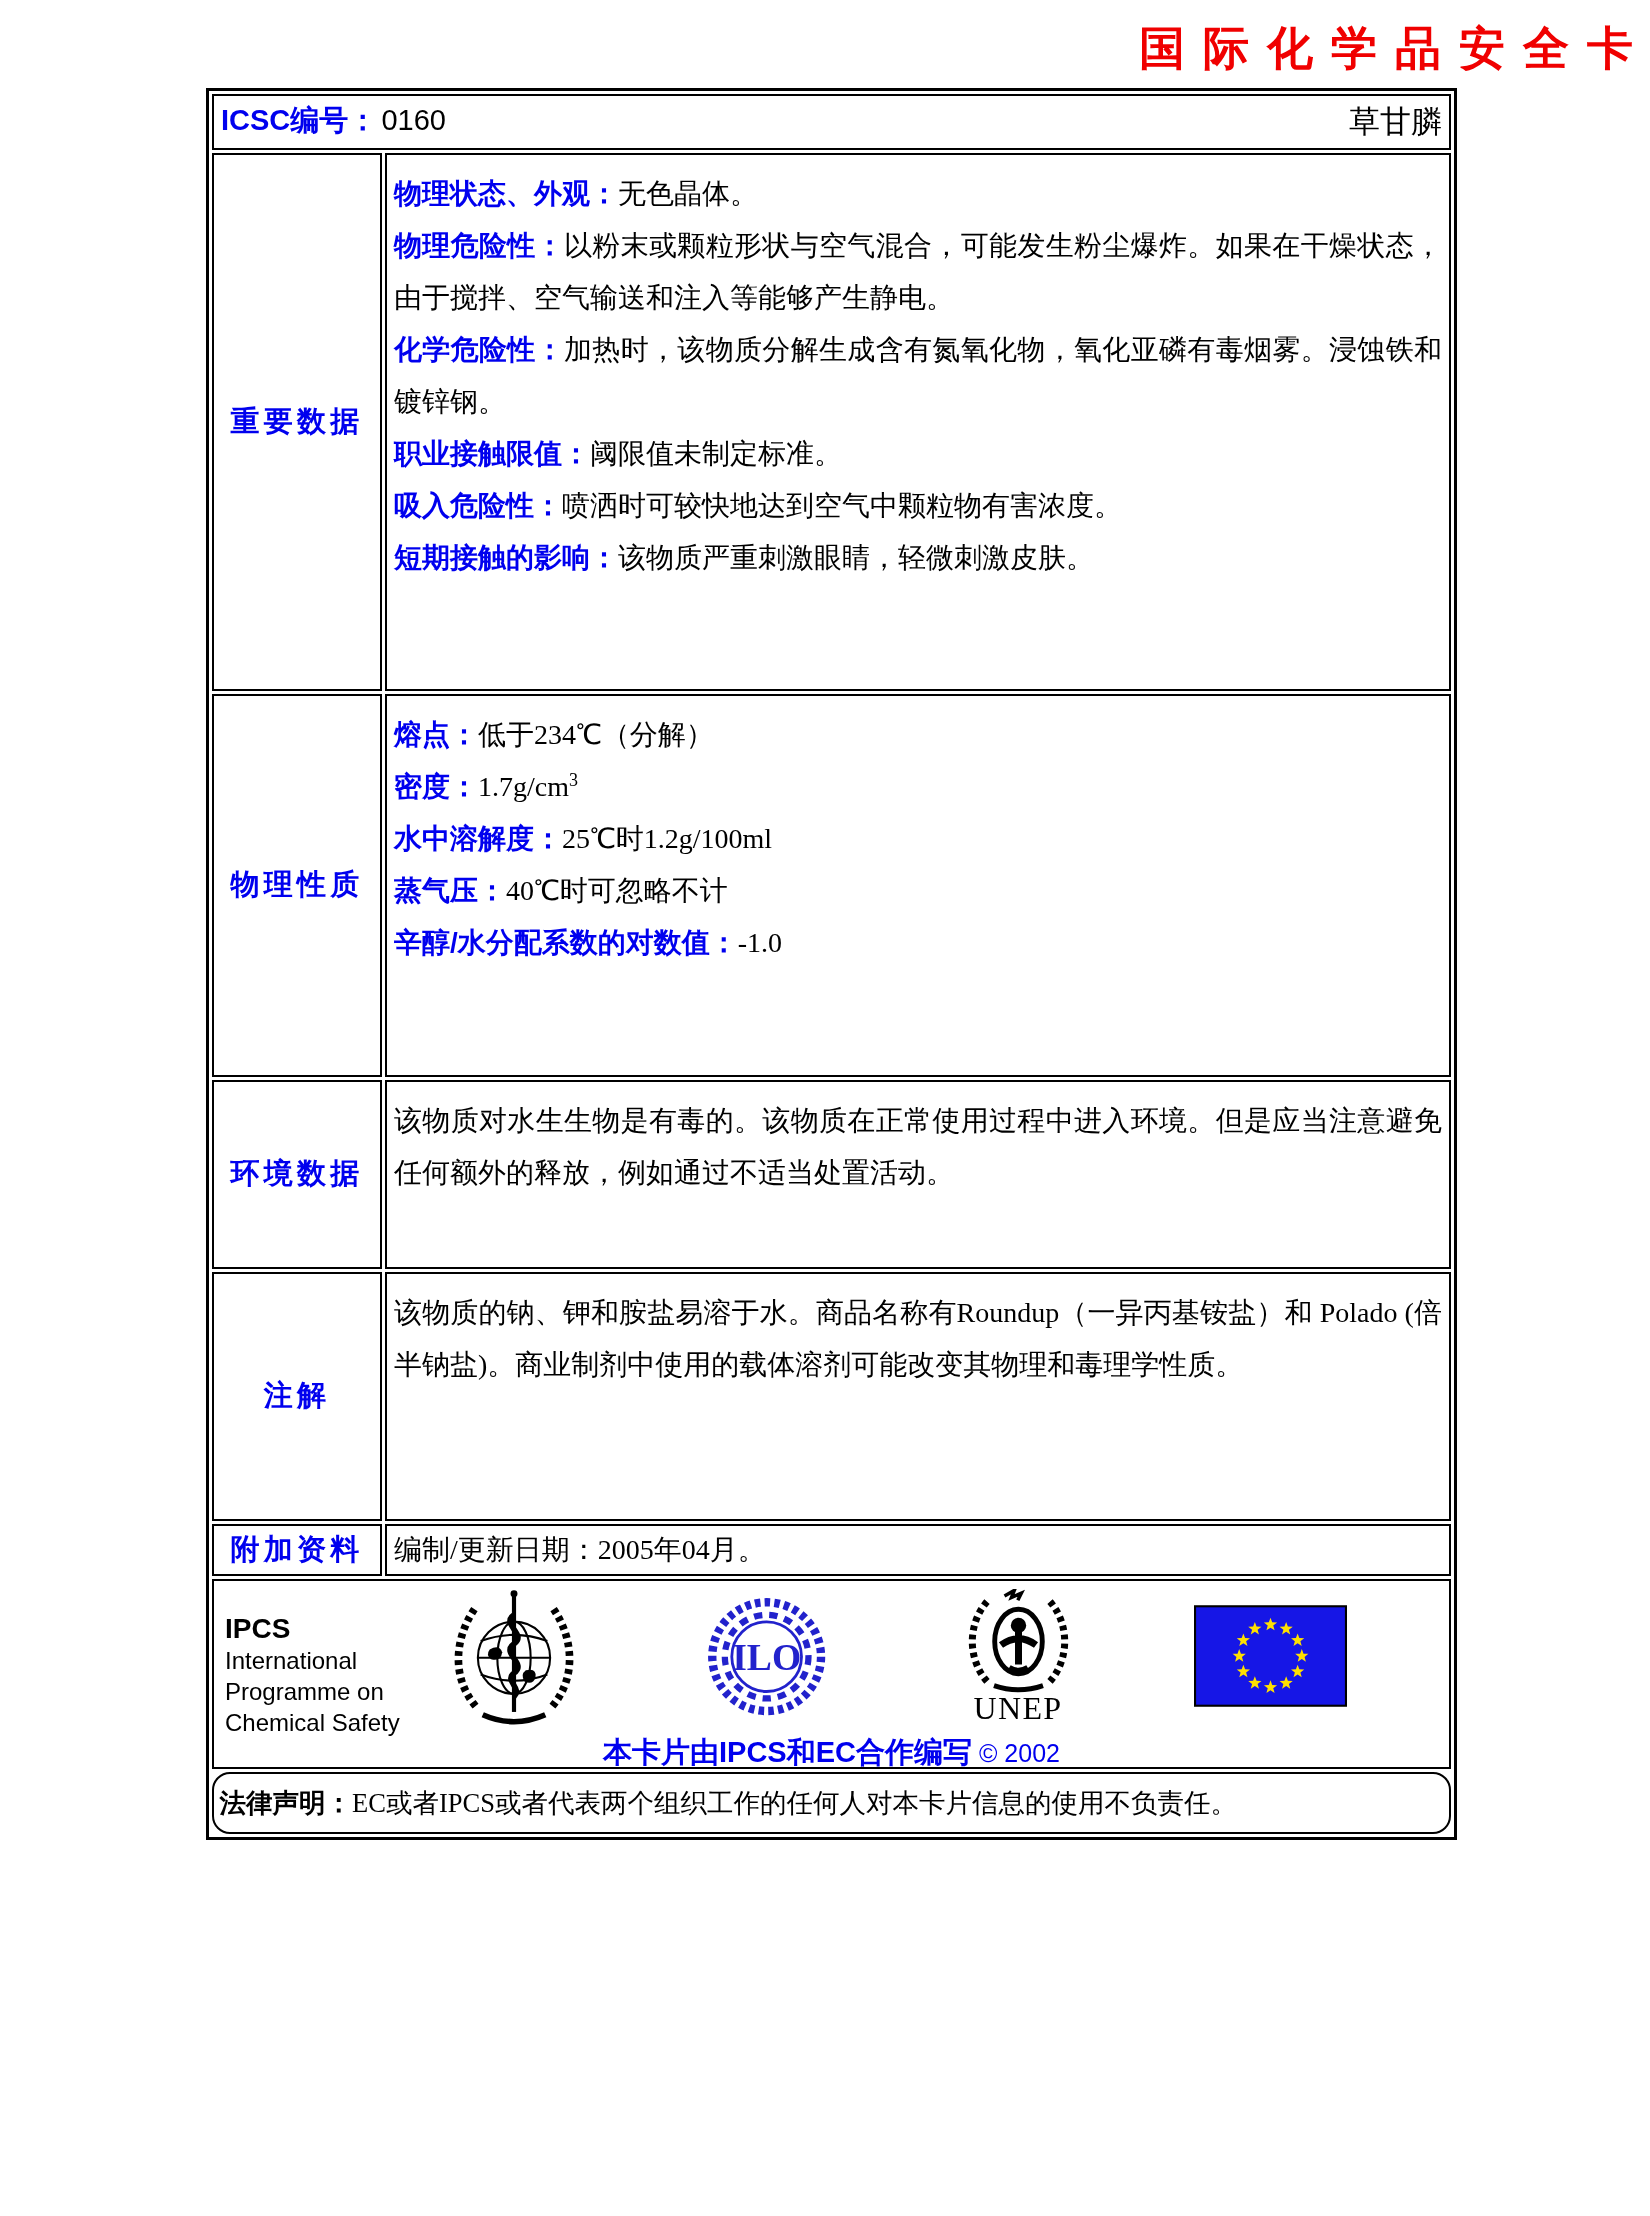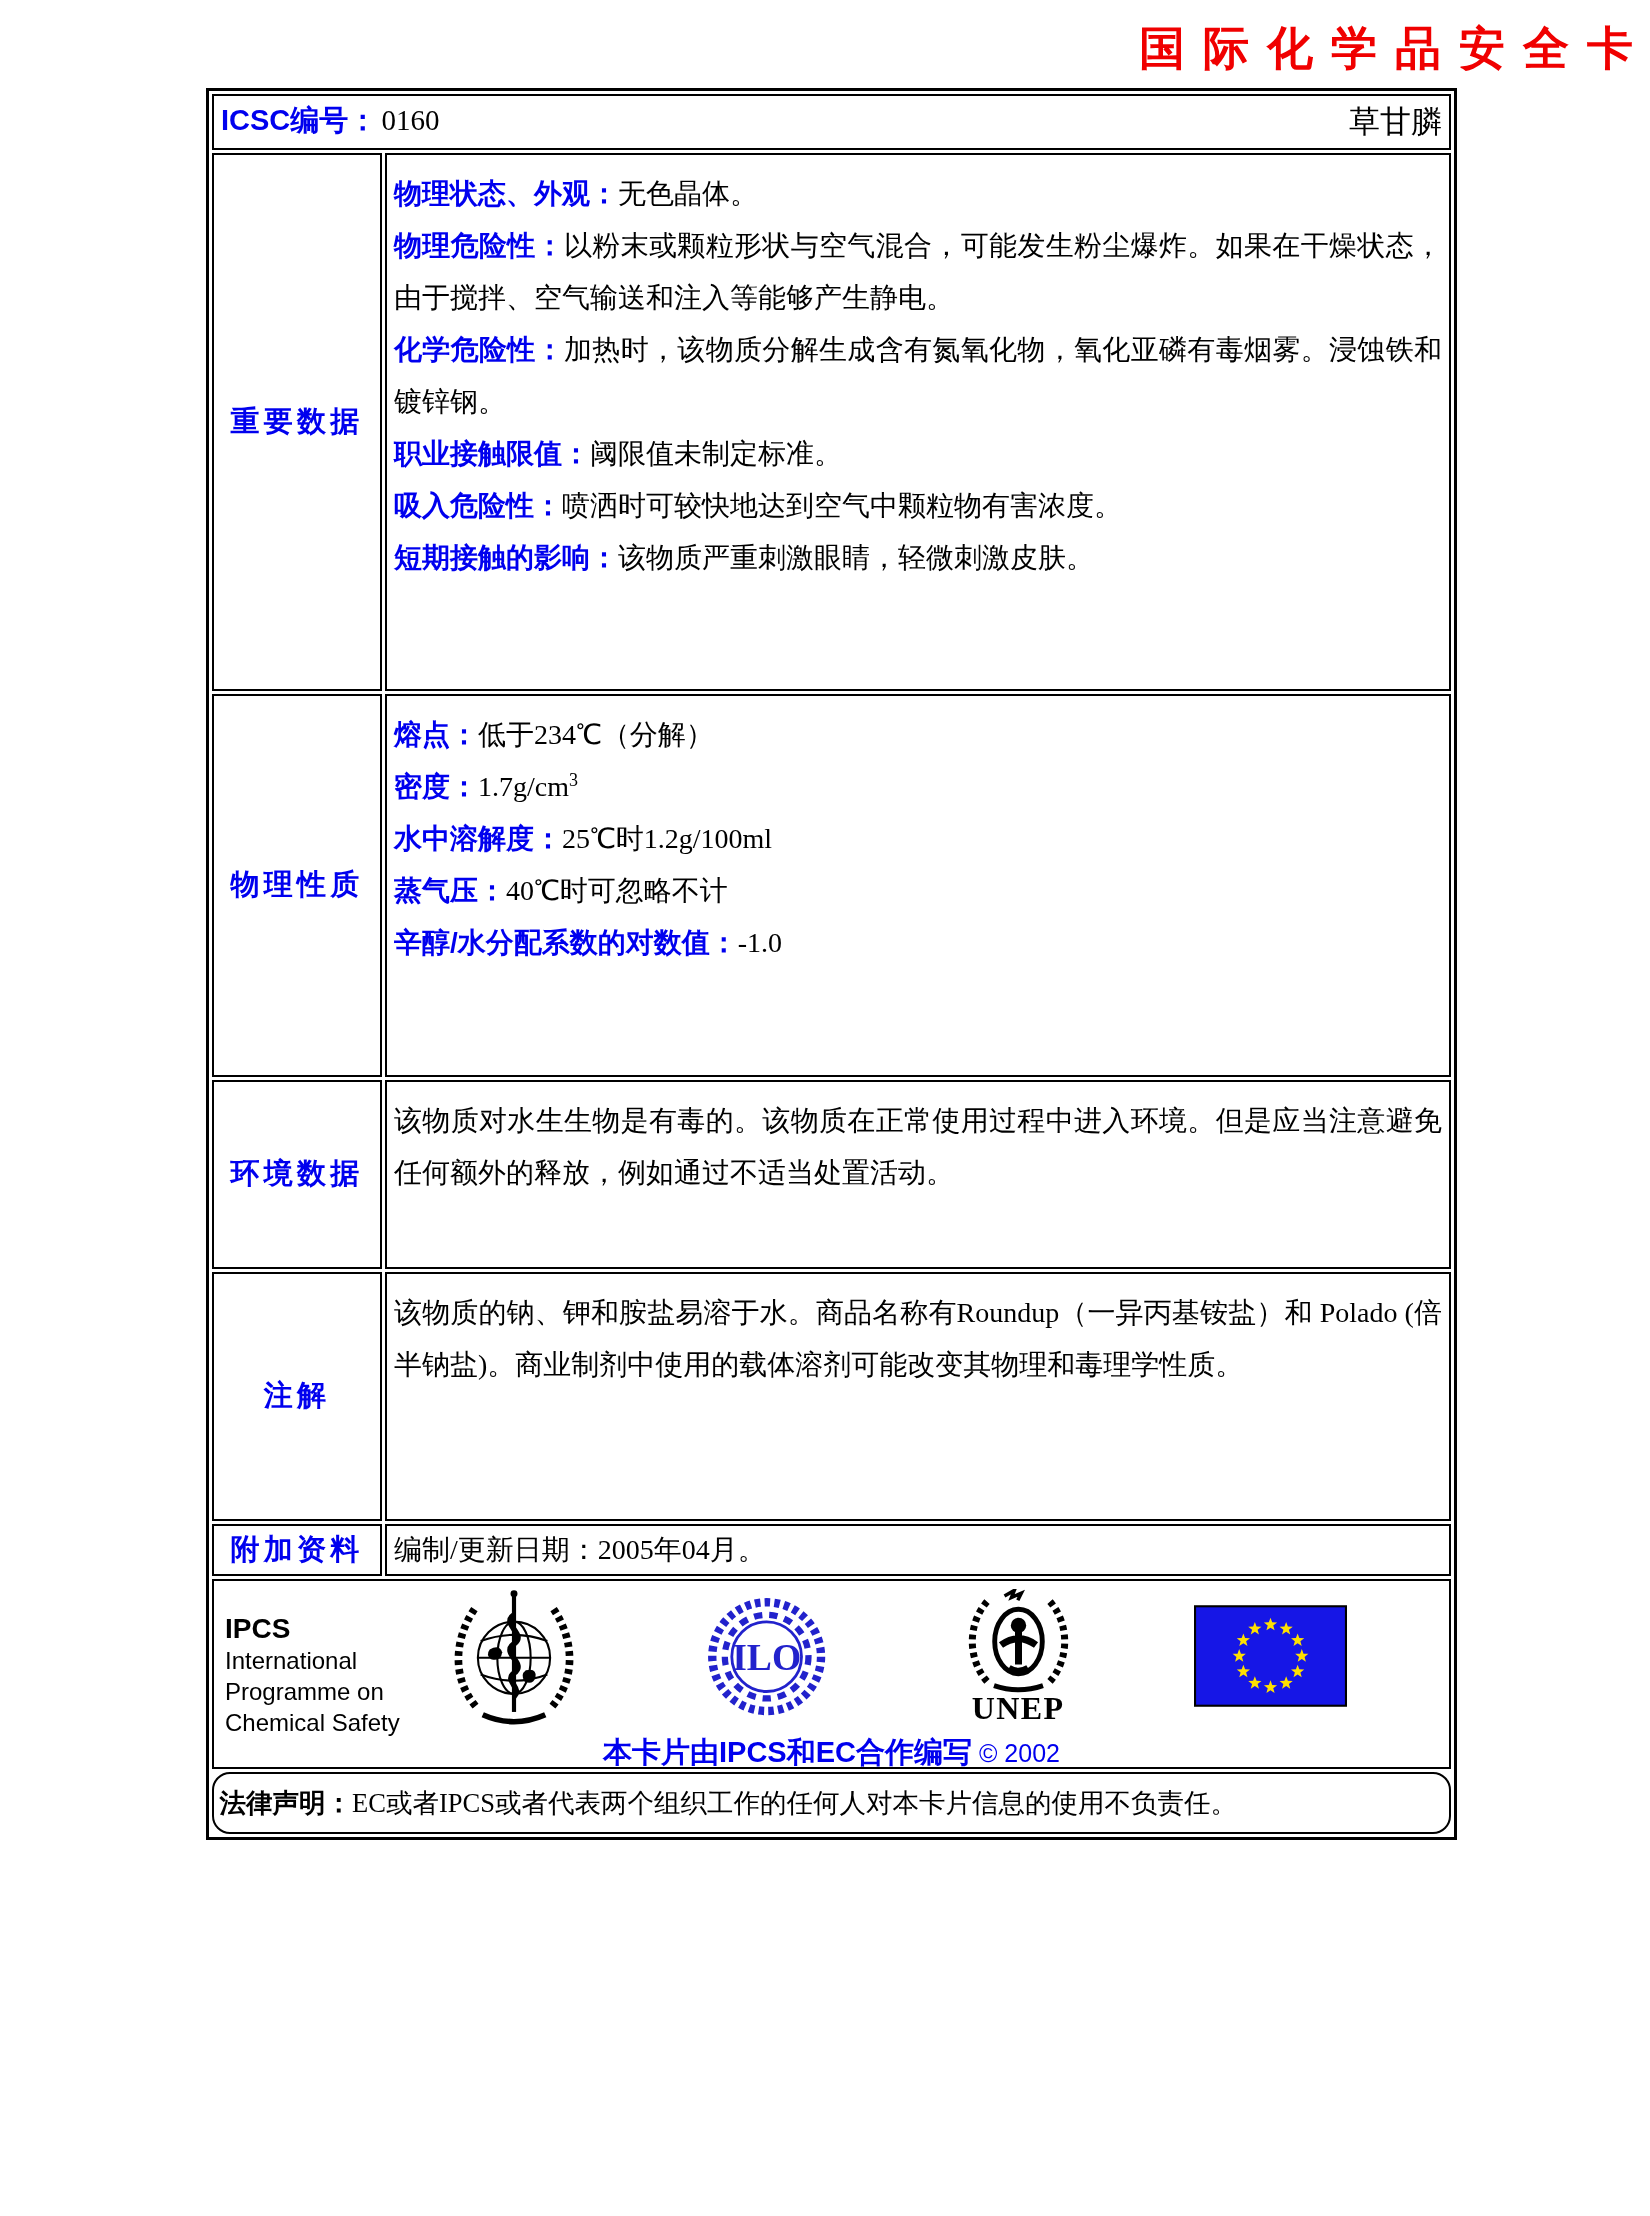--- a/index.html
+++ b/index.html
@@ -19,42 +19,42 @@
     table-layout:fixed; border-collapse:separate; border-spacing:3.5px;
     border:3.5px solid #000; background:#fff;
     width:1251px; margin:9.8px 0 0 206px;
   }
   col.col-label { width:170px; }
   td.cell { border:2.1px solid #000; overflow:hidden; }
   td.id-cell { height:56px; vertical-align:middle; padding:0 7px; font-size:29px; }
   .blue-label {
     color:var(--blue); font-family:"Liberation Sans", sans-serif; font-weight:bold;
   }
-  .id-num { font-family:Liberation Serif, serif; padding-left:4.2px; }
+  .id-num { font-family:Liberation Sans, sans-serif; padding-left:4.2px; }
   .chem-name { float:right; font-size:31px; }
   td.label-cell { text-align:center; vertical-align:middle; }
   td.label-cell span {
     color:var(--blue); font-family:"Liberation Sans", sans-serif; font-weight:bold;
     font-size:29px; letter-spacing:4.2px;
   }
   td.content-cell { vertical-align:top; padding:13px 7px 0 7px; }
   .para { font-size:28px; line-height:52px; text-align:justify; text-justify:inter-ideograph; }
   .f-label { color:var(--blue); font-family:"Liberation Sans", sans-serif; font-weight:bold; }
   .f-text { color:#000; }
   sup.sup { font-size:18px; line-height:0; }
   td.addl-cell { height:52px; vertical-align:middle; padding:0 7px; font-size:28px; }
   td.logos-cell { height:190px; position:relative; vertical-align:top; padding:6px; }
   .ipcs-block { position:absolute; left:11px; top:31px; font-family:"Liberation Sans", sans-serif; }
   .ipcs-acronym { font-size:28px; font-weight:bold; line-height:33px; }
   .ipcs-line { font-size:24px; line-height:31px; }
   .logo { position:absolute; }
   .logo-who { left:234px; top:7px; }
   .logo-ilo { left:492px; top:15.3px; }
   .logo-unep { left:738px; top:8.4px; width:132px; text-align:center; }
-  .unep-word { font-family:"Liberation Serif", serif; font-weight:bold; font-size:32px; line-height:33px; letter-spacing:1.4px; margin-top:-4.2px; }
+  .unep-word { font-family:"Liberation Serif", serif; font-weight:normal; font-size:32px; line-height:33px; letter-spacing:1.4px; margin-top:-4.2px; }
   .logo-eu { left:980px; top:24px; }
   .footer-caption {
     position:absolute; left:0; right:0; top:152px; text-align:center;
     color:var(--blue); font-family:"Liberation Sans", sans-serif; font-weight:bold; font-size:29px;
   }
   .footer-copy { font-weight:normal; font-size:25px; padding-left:7px; }
   td.legal-cell { height:62px; vertical-align:middle; padding:0 5.6px; font-size:26.5px;border-radius:18px; }
   .legal-label { font-family:"Liberation Sans", sans-serif; font-weight:bold; color:#000; }
 </style>
 </head>

